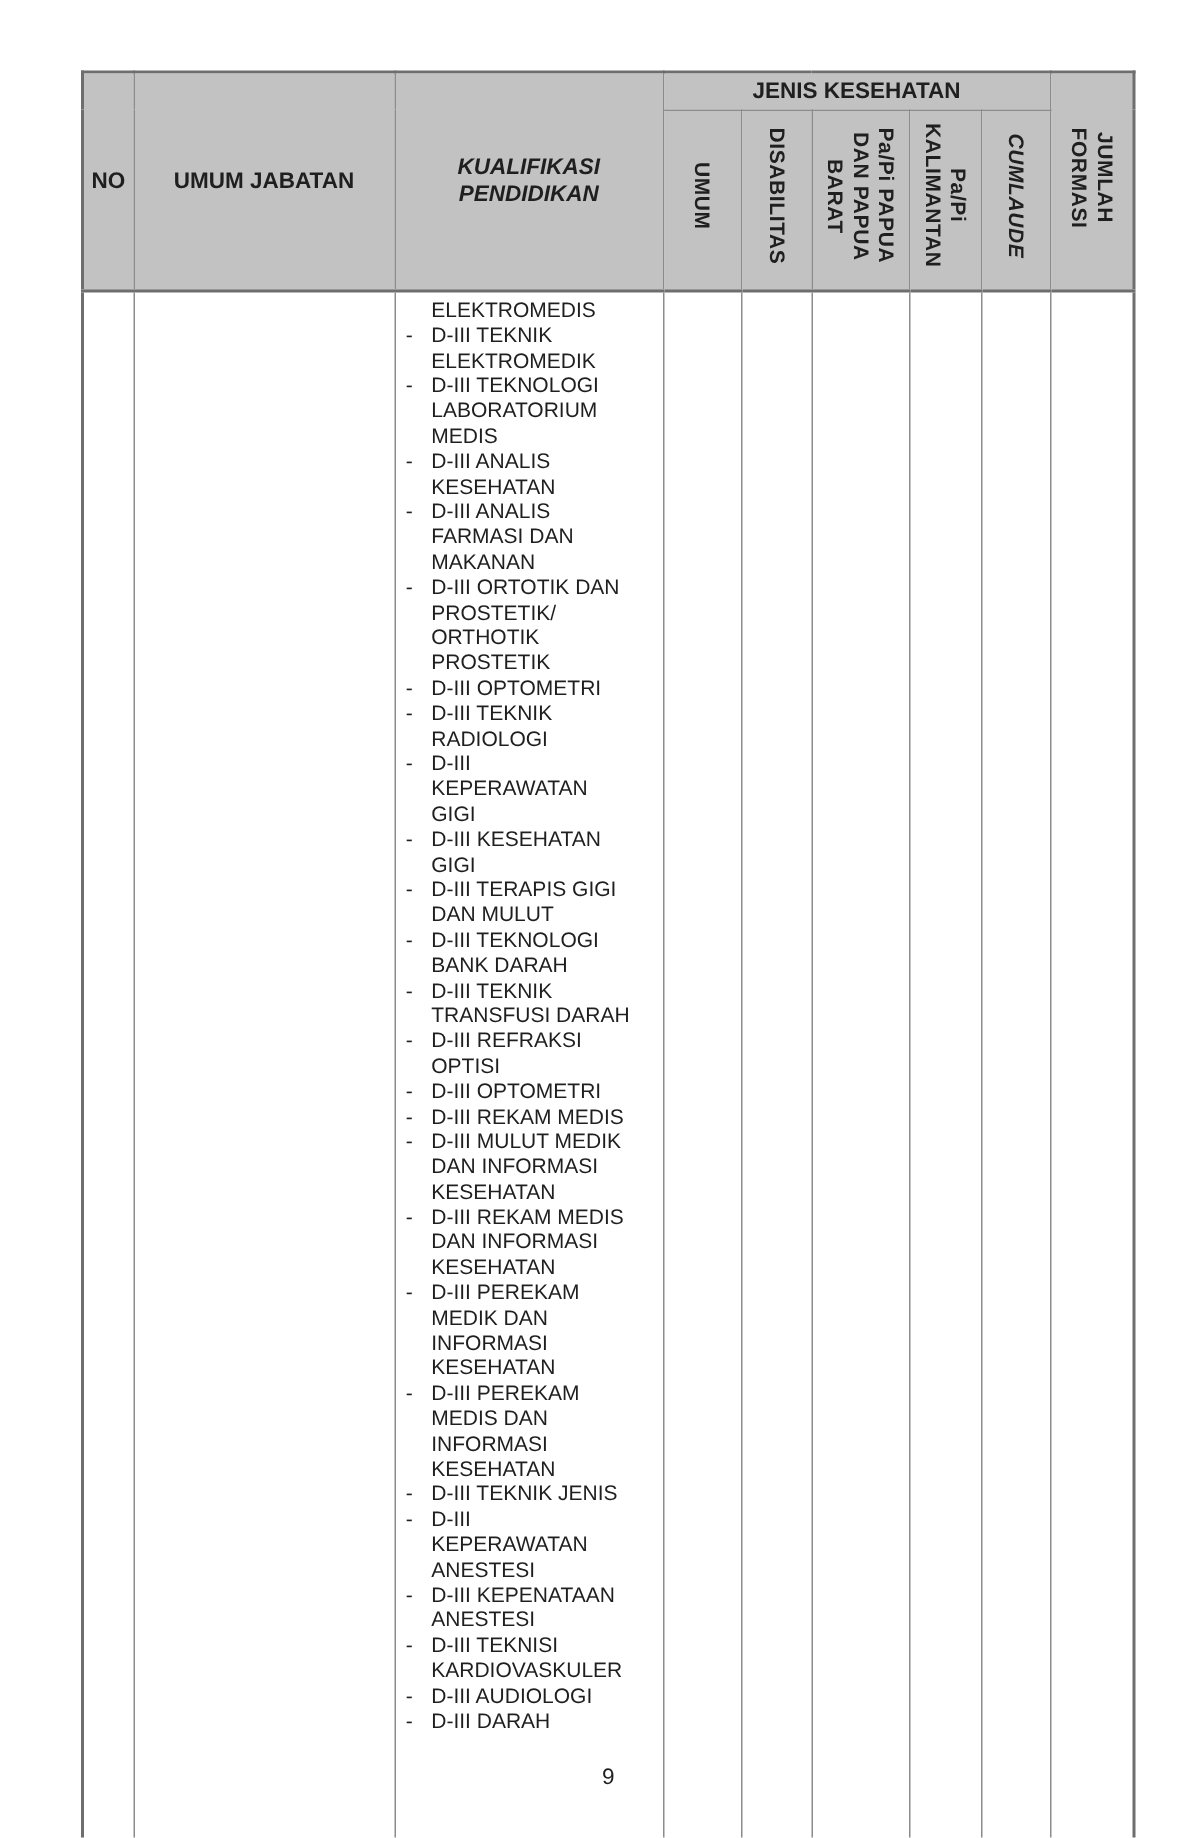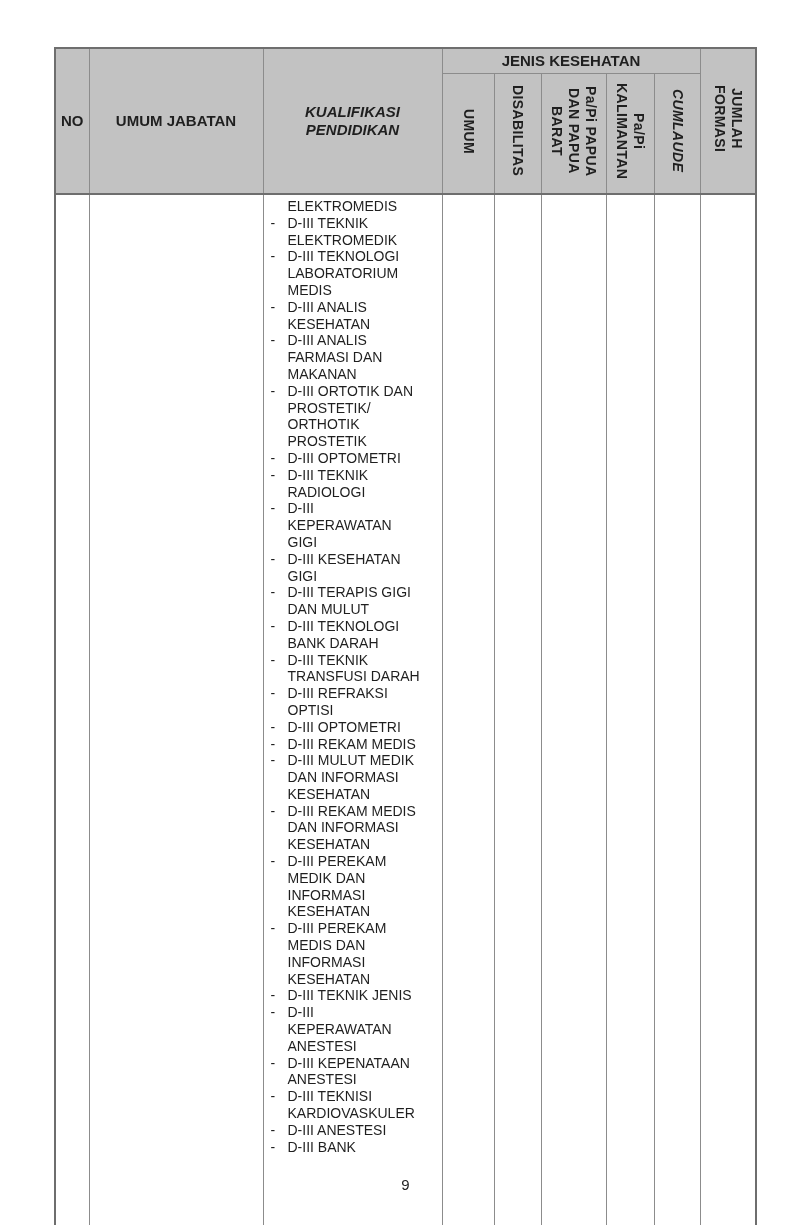--- a/index.html
+++ b/index.html
@@ -240,26 +240,26 @@
   </div>
 
   <div class="qual-item">
     <span class="qual-bullet">-</span>
     <span class="qual-text">D-III TEKNISI
 KARDIOVASKULER</span>
   </div>
 
   <div class="qual-item">
     <span class="qual-bullet">-</span>
-    <span class="qual-text">D-III ANESTESI</span>
-  </div>
-
-  <div class="qual-item">
-    <span class="qual-bullet">-</span>
-    <span class="qual-text">D-III BANK</span>
+    <span class="qual-text">D-III AUDIOLOGI</span>
+  </div>
+
+  <div class="qual-item">
+    <span class="qual-bullet">-</span>
+    <span class="qual-text">D-III DARAH</span>
   </div>
 </div>
       </td>
       <td></td>
       <td></td>
       <td></td>
       <td></td>
       <td></td>
       <td></td>
     </tr>

